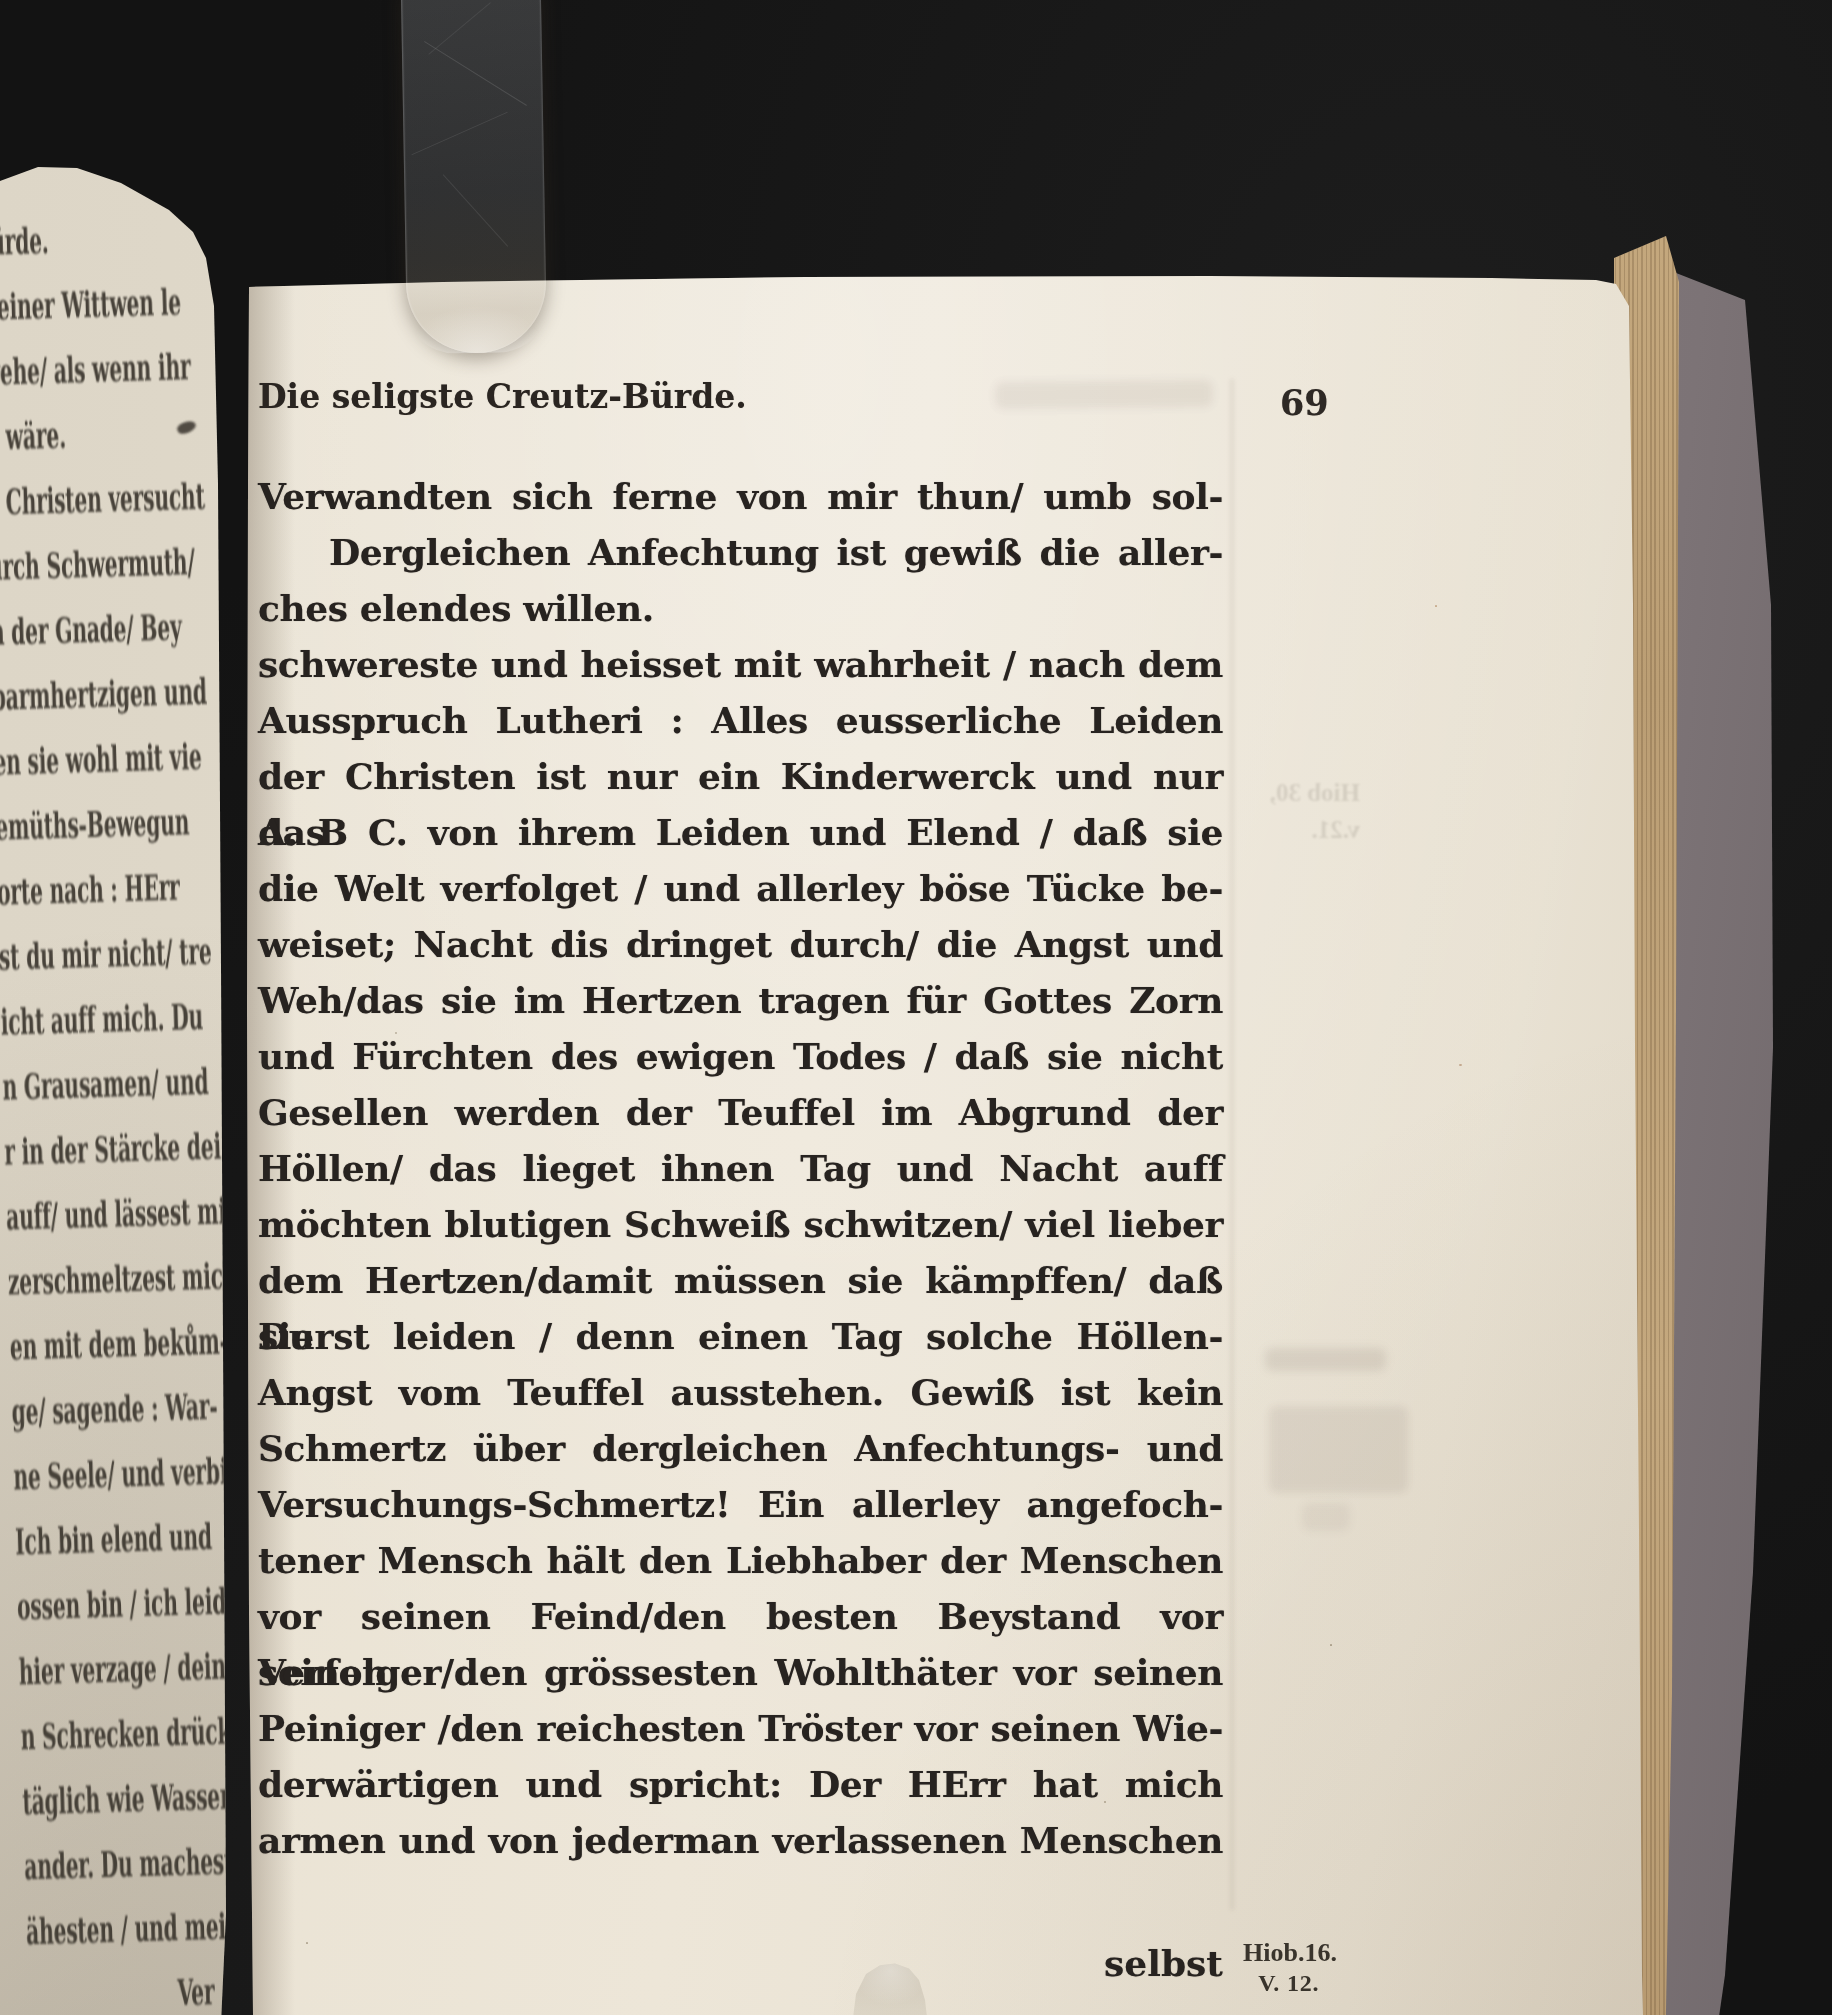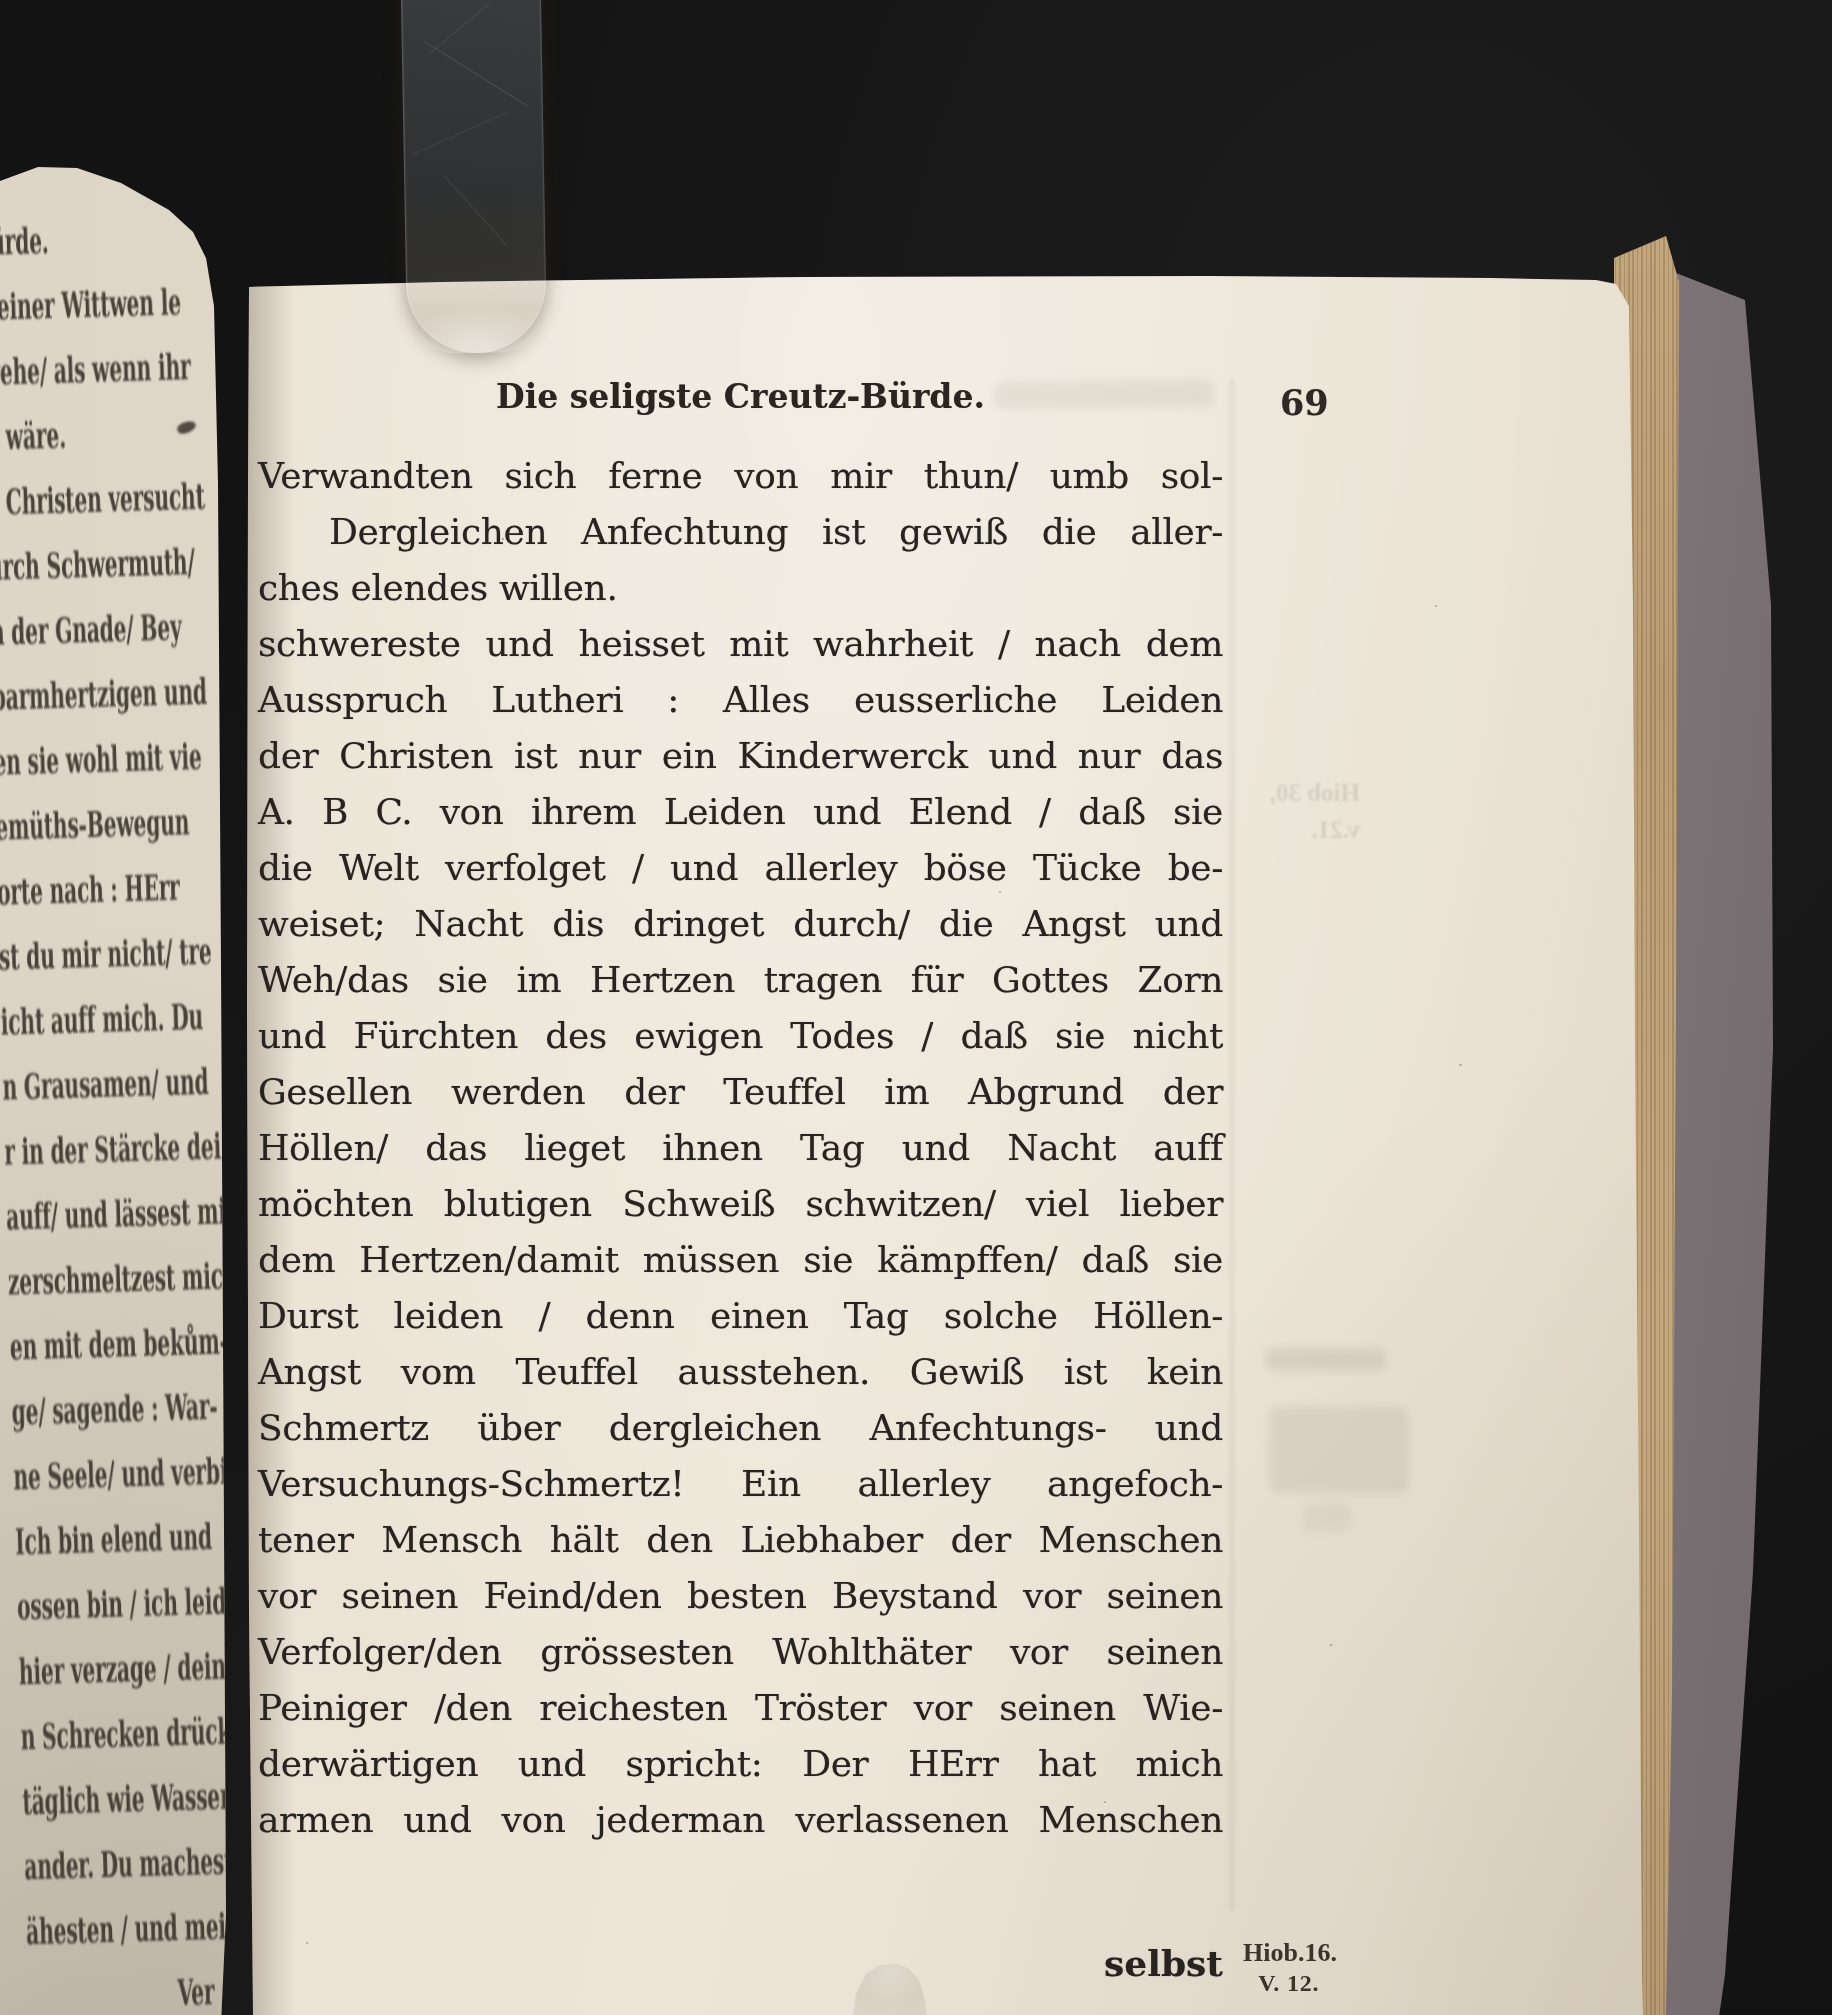--- a/index.html
+++ b/index.html
@@ -59,32 +59,32 @@
       linear-gradient(0deg, rgba(125,104,78,0.16) 0%, rgba(0,0,0,0) 7%),
       linear-gradient(100deg,#cdc4b2 0%,#ddd5c5 3%,#e9e2d3 13%,#ede6d8 45%,#e8e1d2 76%,#ded5c4 93%,#d1c7b4 100%);
   }
   .gutter-shade{
     position:absolute;left:247px;top:282px;width:48px;height:1898px;
     background:linear-gradient(90deg, rgba(88,72,54,0.30) 0%, rgba(88,72,54,0) 100%);
   }
   
   .running-header{
     position:absolute;left:258px;top:377px;width:965px;
-    text-align:center;font-size:33px;font-weight:bold;color:#2a2521;
+    text-align:left;font-size:33px;font-weight:bold;color:#2a2521;
     letter-spacing:0;text-shadow:0 0 0.8px rgba(45,38,30,0.35);
   }
   .page-number{
     position:absolute;left:1280px;top:382px;
     font-size:35px;font-weight:bold;color:#2e2925;
     text-shadow:0 0 0.8px rgba(45,38,30,0.3);
   }
   
   .body-text{
-    position:absolute;left:258px;top:448px;width:965px;
-    font-size:36px;font-weight:normal;color:#272320;
+    position:absolute;left:258px;top:468px;width:965px;
+    font-size:36px;font-weight:bold;color:#272320;
     letter-spacing:-0.4px;
     text-shadow:0 0 1px rgba(42,36,29,0.4);
   }
   .body-text .bl{height:56px;line-height:56px;text-align:justify;text-align-last:justify;}
   .body-text .end{text-align-last:left;}
   .body-text .indent{padding-left:71px;}
   .catchword{
     position:absolute;left:258px;top:1935px;width:965px;height:56px;line-height:56px;
     text-align:right;font-size:36px;font-weight:bold;color:#272320;
     text-shadow:0 0 1px rgba(42,36,29,0.4);

